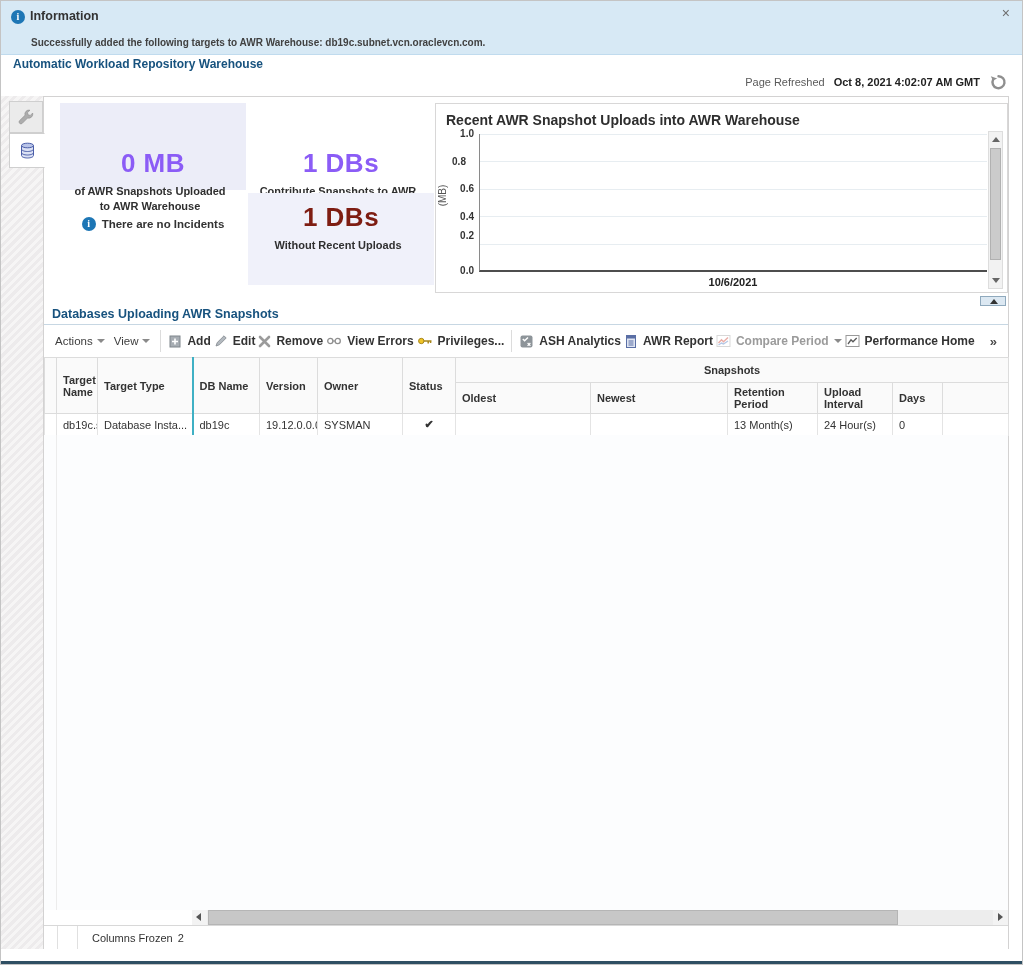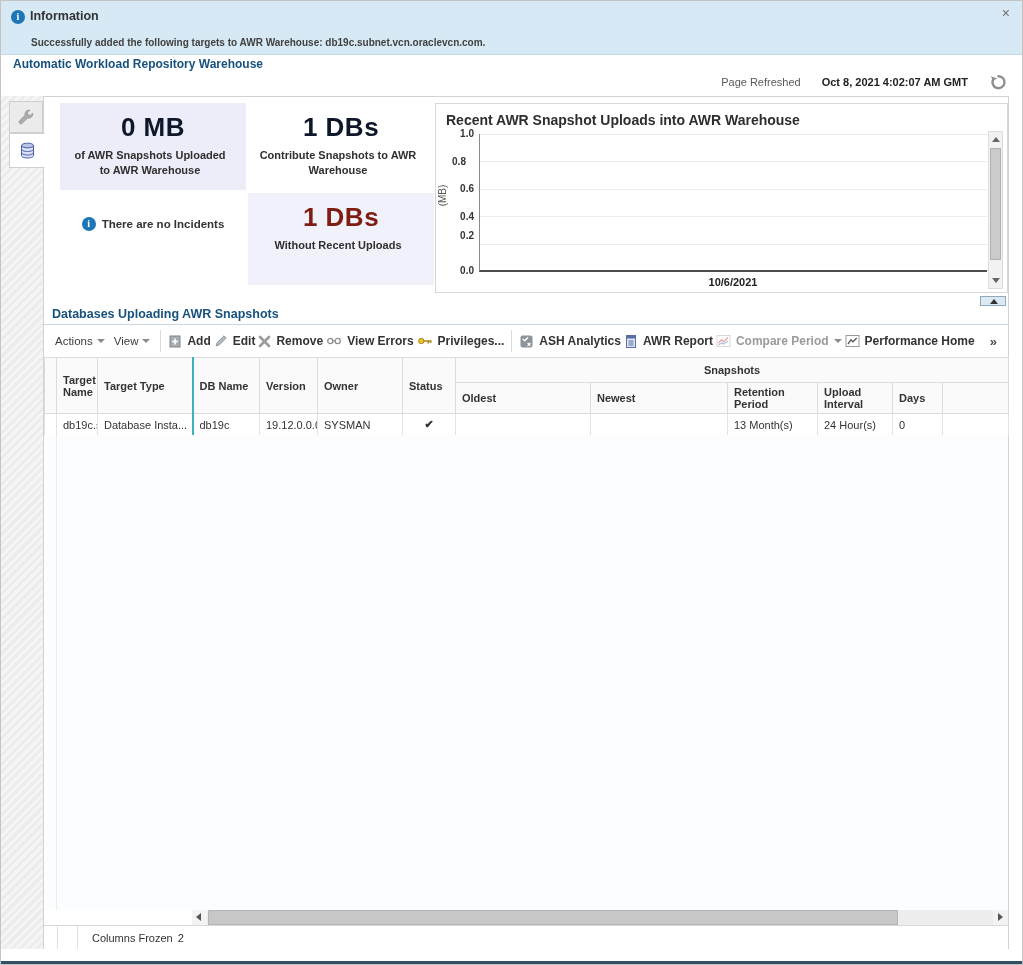--- a/index.html
+++ b/index.html
@@ -10,36 +10,36 @@
   .banner { position:absolute; left:0; top:0; right:0; height:54px; background:#d7e9f5; border-bottom:1px solid #c0dbee; }
   .info-ic { position:absolute; width:14px; height:14px; border-radius:50%; background:#1d76b5; color:#fff; font-size:10px; font-weight:bold; text-align:center; line-height:14px; font-family:"Liberation Serif", serif; }
   .banner .info-ic { left:10px; top:9px; }
   .banner-title { position:absolute; left:29px; top:8px; font-size:12.5px; font-weight:bold; color:#333; }
   .banner-msg { position:absolute; left:30px; top:36px; font-size:10px; font-weight:bold; color:#414141; }
   .banner-close { position:absolute; right:12px; top:4px; font-size:14px; color:#6e6e6e; cursor:pointer; line-height:16px; }
 
   
   .pagehead { position:absolute; left:0; top:54px; right:0; height:41px; background:#fff; }
   .page-title { position:absolute; left:12px; top:2px; font-size:12px; font-weight:bold; color:#17527e; }
-  .refresh { position:absolute; right:14px; top:18px; font-size:11px; color:#5a5a5a; display:flex; align-items:center; gap:21px; }
+  .refresh { position:absolute; right:14px; top:18px; font-size:11px; color:#5a5a5a; display:flex; align-items:center; gap:9px; }
   .refresh b { color:#222; }
 
   
   .sidebar { position:absolute; left:0; top:95px; width:42px; height:853px;
     background:repeating-linear-gradient(135deg,#f6f5f5 0 3px,#edebec 3px 6px); }
   .side-tab { position:absolute; left:8px; width:34px; height:32px; background:#ebebeb; border:1px solid #cfcfcf; display:flex; align-items:center; justify-content:center; cursor:pointer; }
   .side-tab.sel { width:36px; height:35px; background:#fff; border-right:1px solid #fff; z-index:5; }
 
   
   .panel { position:absolute; left:42px; top:95px; width:966px; height:853px; background:#fff; border:1px solid #d3d2d2; }
 
   .tile { position:absolute; text-align:center; }
   .tile-num { font-size:26px; font-weight:bold; padding-top:9px; letter-spacing:.5px; }
   .tile-lbl { font-size:11px; font-weight:bold; color:#2f2f2f; padding:5px 14px 0 8px; line-height:1.35; }
-  .t-navy { color:#0f172a; } .t-maroon { color:#7e1d12; }
+  .t-navy { color:#8b5cf6;margin-top:36px; } .t-maroon { color:#7e1d12; }
   .tile1 { left:16px; top:6px; width:186px; height:87px; background:#ecedf8; }
   .tile2 { left:204px; top:6px; width:186px; height:87px; background:#fff; }
   .tile3 { left:204px; top:96px; width:186px; height:92px; background:#f0f1fa; }
   .incidents { position:absolute; left:16px; top:120px; width:186px; display:flex; align-items:center; justify-content:center; gap:6px; font-size:11.5px; font-weight:bold; color:#333; }
 
   
   .chart { position:absolute; left:391px; top:6px; width:573px; height:190px; border:1px solid #d8d7d7; background:#fff; }
   .chart-title { position:absolute; left:10px; top:8px; font-size:14px; font-weight:bold; color:#2e2e2e; }
   .plot { position:absolute; left:43px; top:30px; width:508px; height:138px; border-left:1px solid #8a8a8a; border-bottom:2px solid #4d4d4d; }
   .grid { position:absolute; left:0; right:0; height:1px; background:#e7edf1; }

